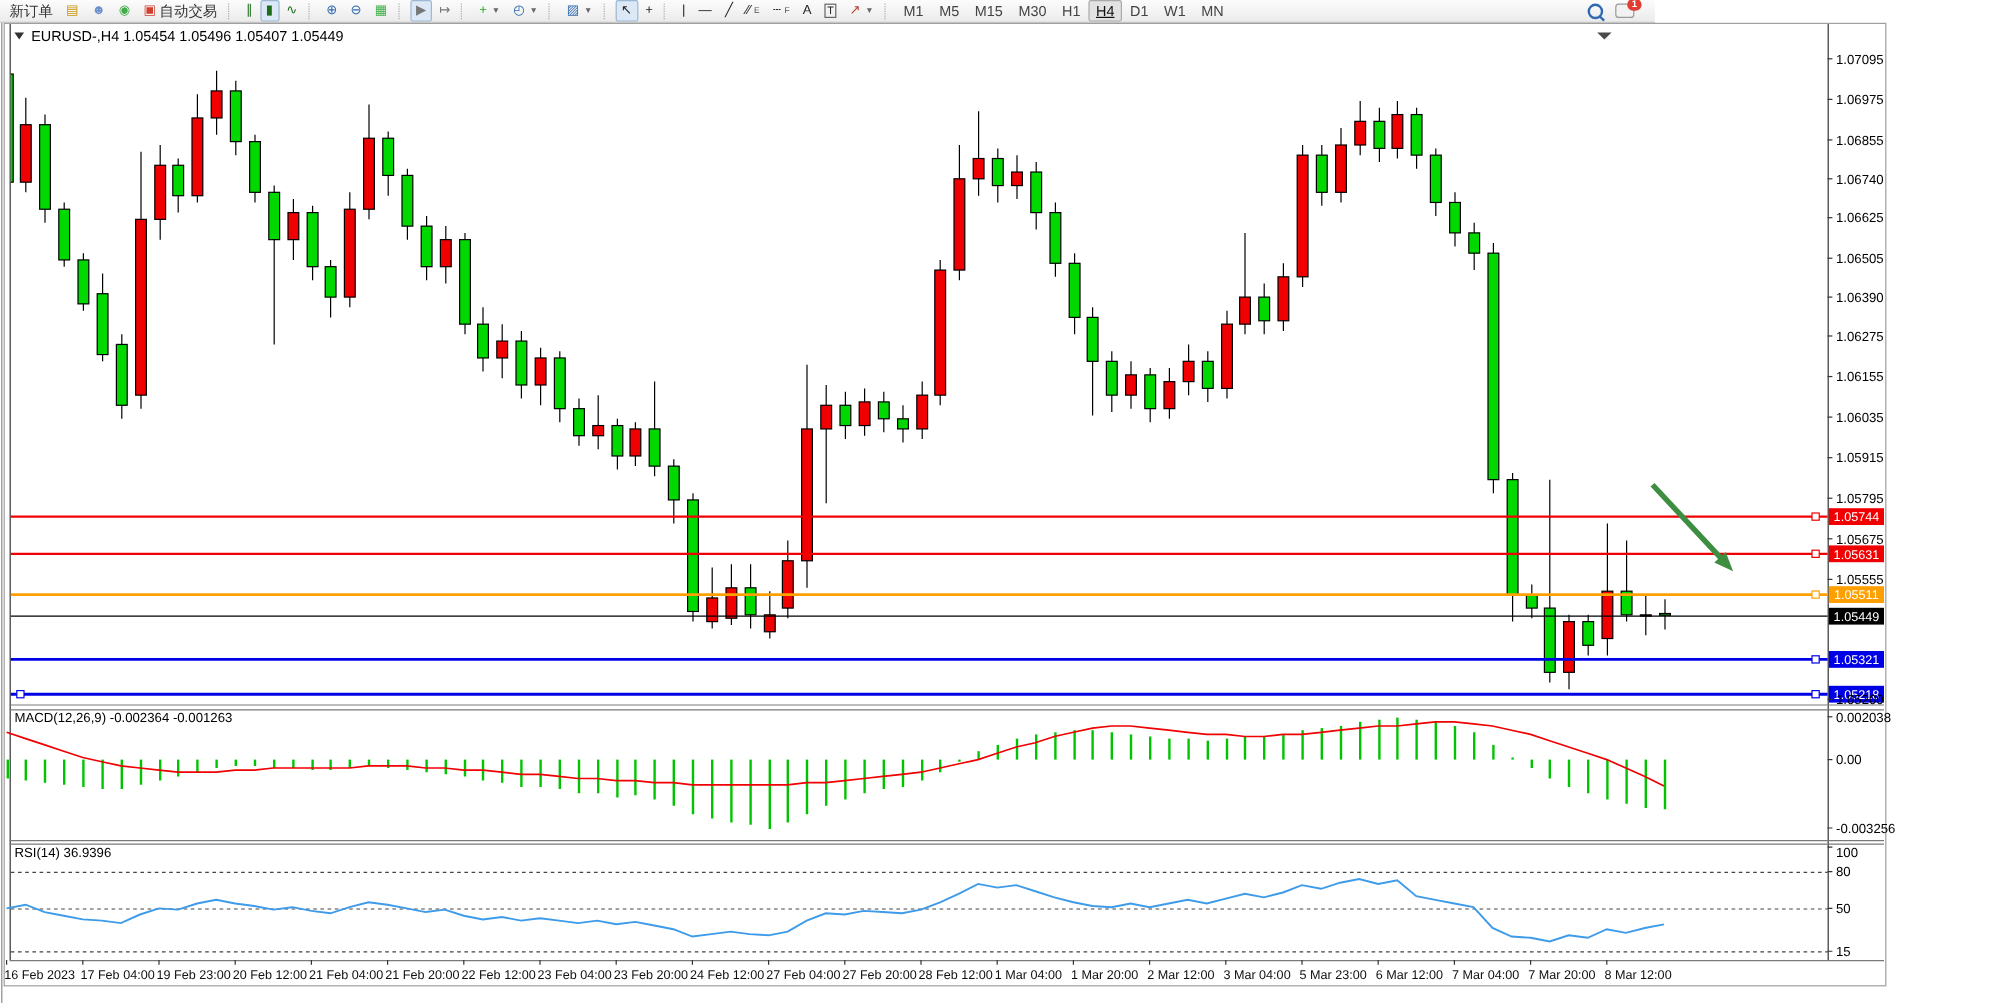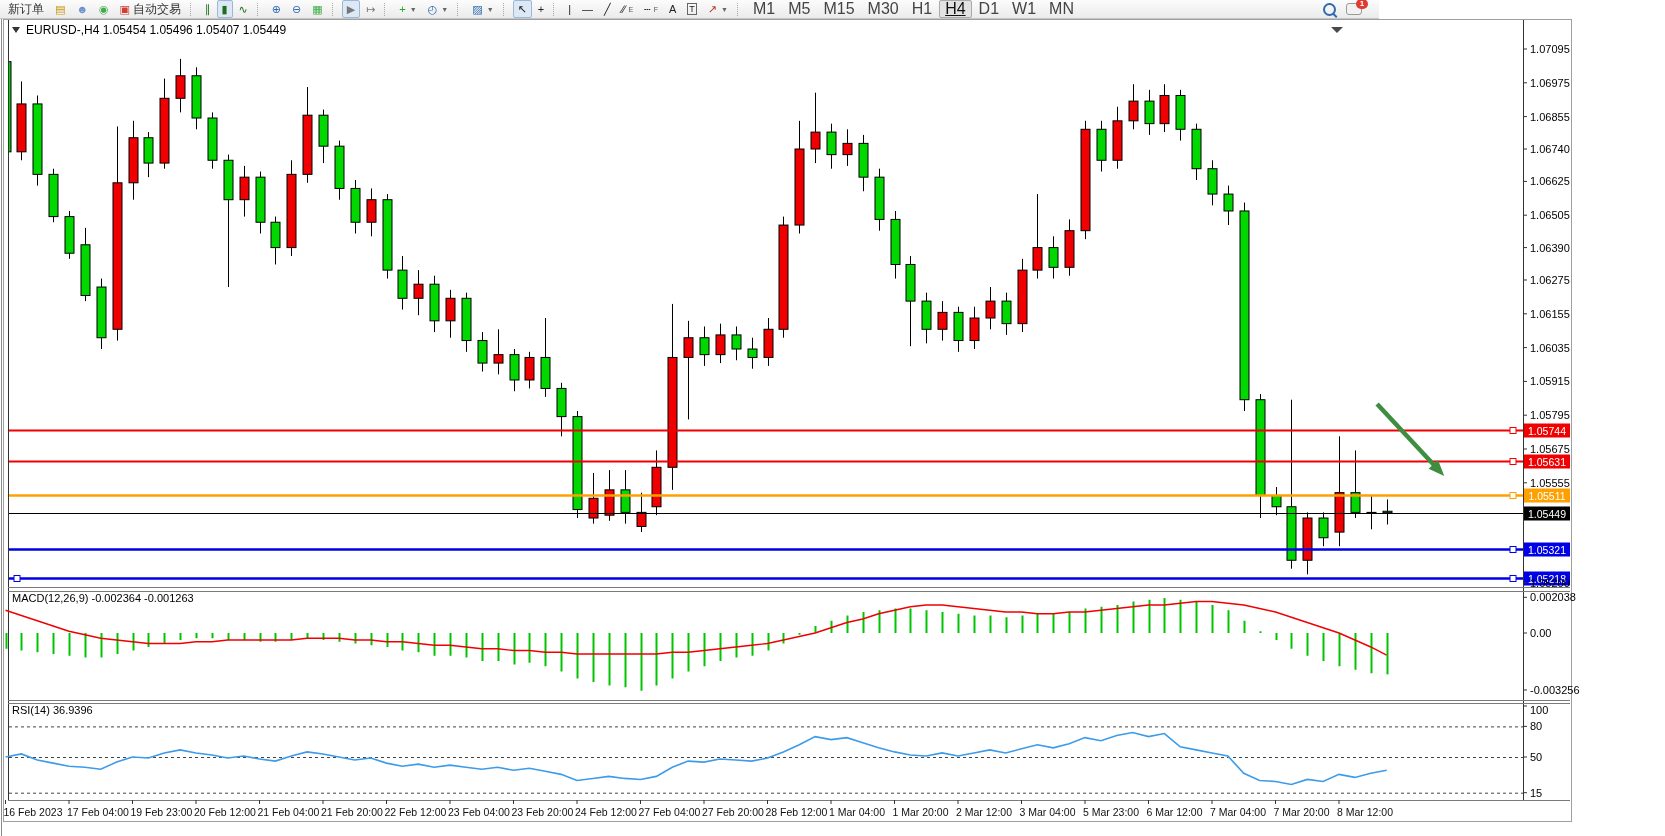--- a/index.html
+++ b/index.html
@@ -10,21 +10,21 @@
        background:linear-gradient(#fcfcfc,#ebebeb);border-bottom:1px solid #c5c5c5;
        display:flex;align-items:center;padding:0 3px;gap:1px;font-size:12px;color:#333;white-space:nowrap;justify-content:flex-end;}
   .tb-btn{display:inline-flex;align-items:center;gap:3px;height:16px;padding:0 4px;border:1px solid transparent;
        border-radius:2px;cursor:default;}
   .tb-btn.active{background:#dce8f5;border-color:#9cb8d4;}
   .tb-glyph{font-size:11px;line-height:14px;display:inline-block;}
   .tb-suffix{font-size:7px;vertical-align:sub;color:#555;}
   .tb-dd{font-size:7px;color:#666;margin-left:1px;}
   .tb-sep{width:4px;height:13px;border-left:1px dotted #a9a9a9;margin:0 4px 0 3px;}
   .tb-boxed{border:1px solid #666;padding:0 1px;font-size:9px;line-height:10px;}
-  .tf-btn{display:inline-block;height:14px;line-height:14px;padding:1px 5px;font-size:16px;color:#444;
+  .tf-btn{display:inline-block;height:14px;line-height:14px;padding:1px 5px;font-size:12px;color:#444;
        border:1px solid transparent;border-radius:2px;}
   .tf-btn.active{background:#e2e2e2;border-color:#a9a9a9;color:#111;text-decoration:underline;}
   #tb-right{margin-left:auto;display:flex;align-items:center;gap:10px;margin-right:14px;}
   #search-icon{width:9px;height:9px;border:2px solid #2f6ab0;border-radius:50%;position:relative;display:inline-block;}
   #search-icon::after{content:"";position:absolute;width:2px;height:5px;background:#2f6ab0;
        transform:rotate(-45deg);left:9px;top:8px;}
   #chat-icon{width:14px;height:10px;border:1px solid #9a9a9a;border-radius:3px;background:#f2f2f2;
        position:relative;display:inline-block;}
   #chat-badge{position:absolute;top:-5px;right:-7px;min-width:10px;height:10px;border-radius:6px;background:#e03c31;
        color:#fff;font-size:8px;line-height:10px;text-align:center;padding:0 1px;font-weight:bold;}

